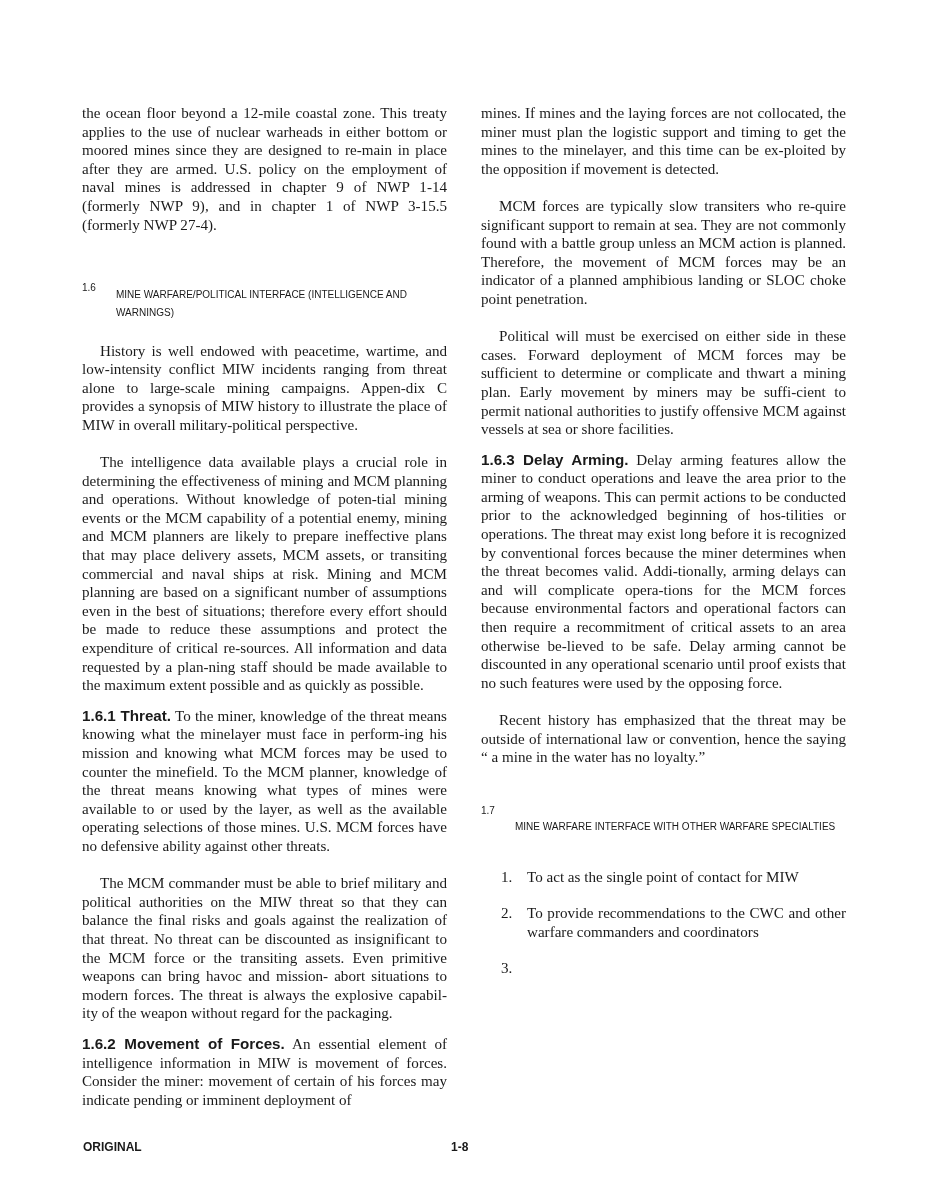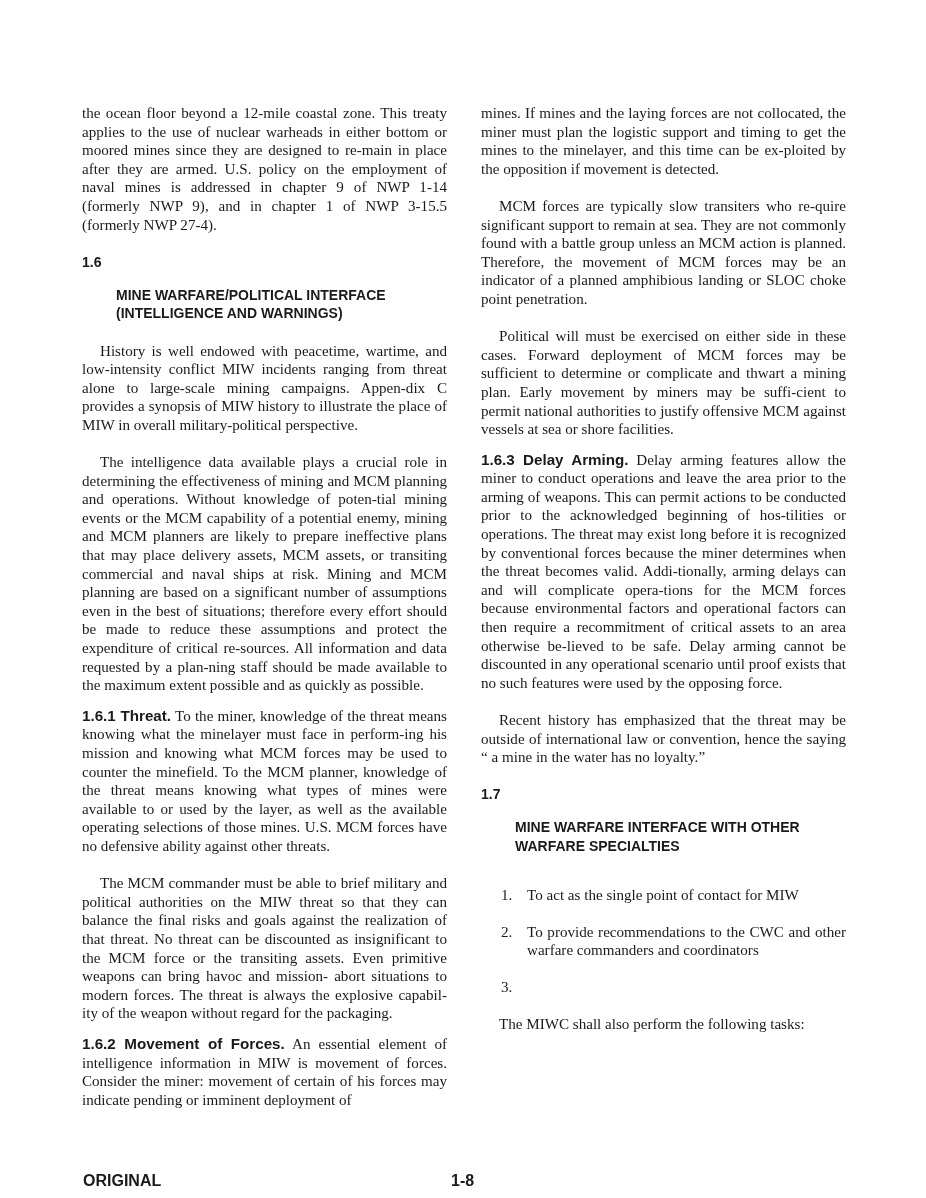--- a/index.html
+++ b/index.html
@@ -36,24 +36,25 @@
       text-align: justify;
       hyphens: manual;
     }
     p.indent { text-indent: 18px; }
     .gap { height: 18.6px; }
     .gap-sm { height: 12px; }
 
     h2.section {
       margin: 0;
       font-family: "Liberation Sans", sans-serif;
-      font-weight: bold;
-      font-size: 14px;
+      font-weight: normal;
+      font-size: 10px;
       line-height: 18.6px;
       display: flex;
+      align-items: center;
     }
     h2.section .num { width: 34px; flex: none; }
     h2.section .title { flex: 1; margin-top: 33px; }
 
     .subhead {
       font-family: "Liberation Sans", sans-serif;
       font-weight: bold;
       font-size: 15.2px;
     }
 
@@ -70,22 +71,21 @@
       padding-left: 20px;
     }
     ol.roles li .n { width: 26px; flex: none; text-align: left; }
     ol.roles li .t { flex: 1; text-align: justify; }
 
     .footer {
       position: absolute;
       top: 1140px;
       font-family: "Liberation Sans", sans-serif;
       font-weight: bold;
-      font-size: 16px;
-      margin-top: 32px;
+      font-size: 12px;
     }
     .footer-left { left: 83px; }
     .footer-center { left: 451px; }
   </style>
 </head>
 <body>
 
 <div class="page">
 
   <div class="col col-left">
@@ -153,18 +153,17 @@
       </li>
       <li>
         <span class="n">2.</span>
         <span class="t">To provide recommendations to the CWC and other warfare commanders and coordinators</span>
       </li>
       <li>
         <span class="n">3.</span>
       </li>
     </ol>
 
-    <p class="body indent">The MIWC shall also perform the following tasks:</p>
   </div>
 
   <div class="footer footer-left">ORIGINAL</div>
   <div class="footer footer-center">1-8</div>
 </div>
 
 </body></html>

